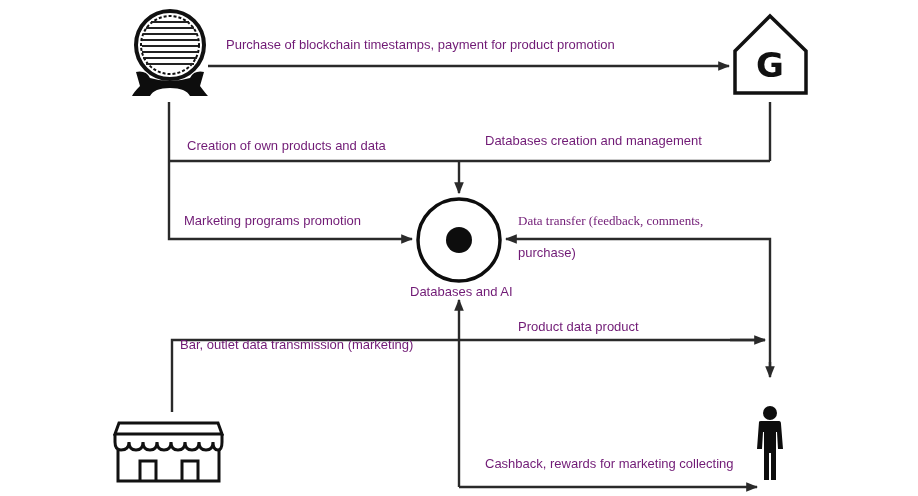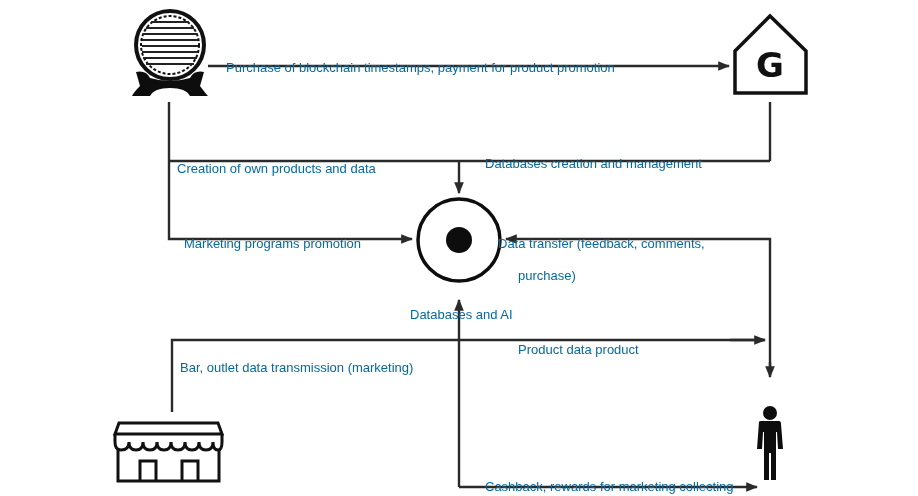--- a/index.html
+++ b/index.html
@@ -1,19 +1,19 @@
 <!DOCTYPE html>
 <html><head>
 <meta charset="utf-8">
 <style>
   html, body { margin: 0; padding: 0; background: #ffffff; }
   body { width: 918px; height: 496px; position: relative; overflow: hidden;
          font-family: "Liberation Sans", "DejaVu Sans", sans-serif; color: #1a1a1a; }
   #canvas { position: absolute; left: 0; top: 0; }
-  .lbl { position: absolute; font-size: 13px; white-space: nowrap; color: #0369a1; line-height: 16px; margin-top: 23px; }
+  .lbl { position: absolute; font-size: 13px; white-space: nowrap; color: #701a75; line-height: 16px; }
 </style>
 </head>
 <body>
 
 <svg id="canvas" width="918" height="496" viewBox="0 0 918 496">
   <defs>
     <marker id="arr" viewBox="0 0 10 10" refX="9" refY="5" markerWidth="5" markerHeight="5" orient="auto-start-reverse">
       <path d="M0,1 L10,5 L0,9 z" fill="#2a2a2a"></path>
     </marker>
   </defs>
@@ -72,21 +72,21 @@
     <polyline points="172,412 172,340 765,340"></polyline>
     <line x1="730" y1="340" x2="765" y2="340" marker-end="url(#arr)"></line>
     <line x1="770" y1="362" x2="770" y2="377" marker-end="url(#arr)"></line>
 
     <polyline points="459,487 459,300" marker-end="url(#arr)"></polyline>
     <line x1="459" y1="487" x2="757" y2="487" marker-end="url(#arr)"></line>
   </g>
 </svg>
 
 <div class="lbl" style="left:226px; top:37px;">Purchase of blockchain timestamps, payment for product promotion</div>
-<div class="lbl" style="left:177px; top:138px;">Creation of own products and data</div>
+<div class="lbl" style="left:187px; top:138px;">Creation of own products and data</div>
 <div class="lbl" style="left:485px; top:133px;">Databases creation and management</div>
 <div class="lbl" style="left:184px; top:213px;">Marketing programs promotion</div>
-<div class="lbl" style="left:498px; top:213px;">Data transfer (feedback, comments,</div>
+<div class="lbl" style="left:518px; top:213px;font-family:Liberation Serif, serif;">Data transfer (feedback, comments,</div>
 <div class="lbl" style="left:518px; top:245px;text-align:center;">purchase)</div>
 <div class="lbl" style="left:410px; top:284px;">Databases and AI</div>
 <div class="lbl" style="left:180px; top:337px;">Bar, outlet data transmission (marketing)</div>
 <div class="lbl" style="left:518px; top:319px;">Product data product</div>
 <div class="lbl" style="left:485px; top:456px;">Cashback, rewards for marketing collecting</div>
 
 </body></html>

